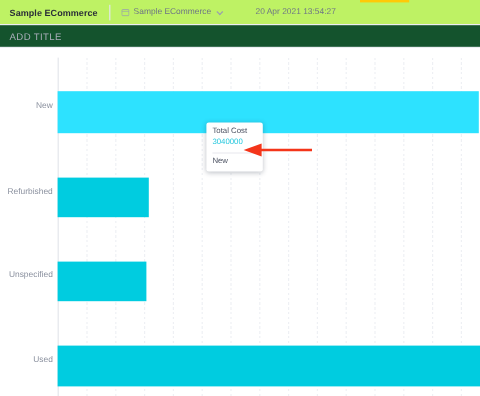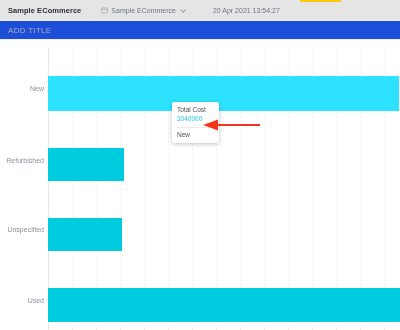--- a/index.html
+++ b/index.html
@@ -16,21 +16,21 @@
     position: relative;
     -webkit-font-smoothing: antialiased;
   }
 
   
   .topbar {
     position: absolute;
     left: 0; top: 0;
     width: 400px;
     height: 21px;
-    background: #e5e5e5;
+    background: #bef264;
     border-bottom: 1px solid #eceef2;
     display: flex;
     align-items: center;
     box-sizing: border-box;
   }
   .topbar-brand {
     font-size: 7.5px;
     font-weight: bold;
     color: #2b2f38;
     padding-left: 8px;
@@ -97,21 +97,21 @@
     background: #FFC907;
     width: 100%;
   }
 
   
   .titlerow {
     position: absolute;
     left: 0; top: 21px;
     width: 400px;
     height: 19px;
-    background: #1d4ed8;
+    background: #14532d;
     border-bottom: 1px solid #eceef2;
     box-sizing: border-box;
     display: flex;
     align-items: center;
   }
   .title-placeholder {
     font-size: 8px;
     color: #a9aeba;
     padding-left: 8px;
     letter-spacing: 0.3px;

